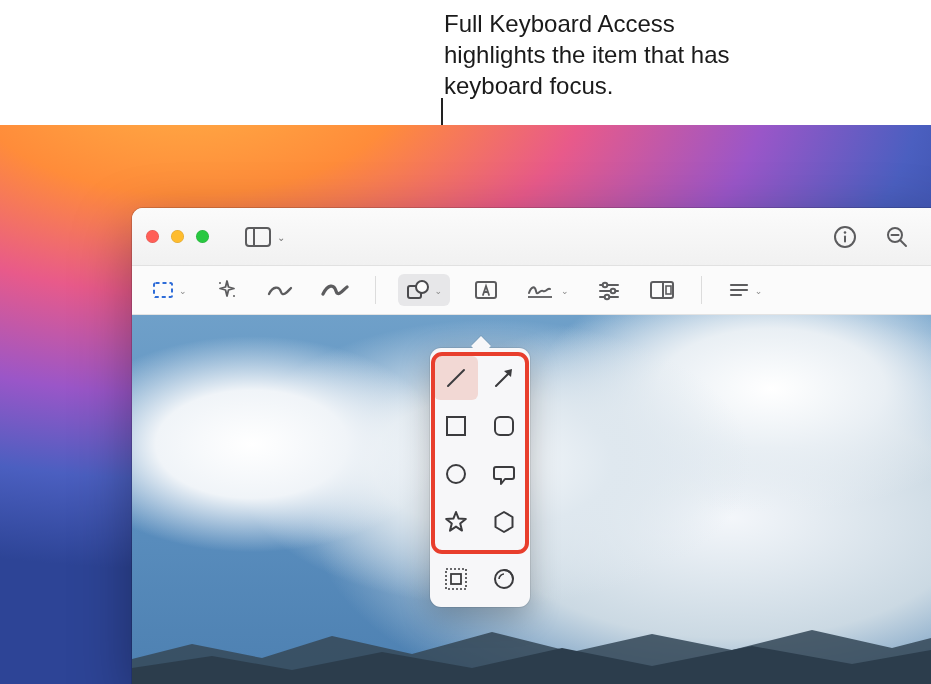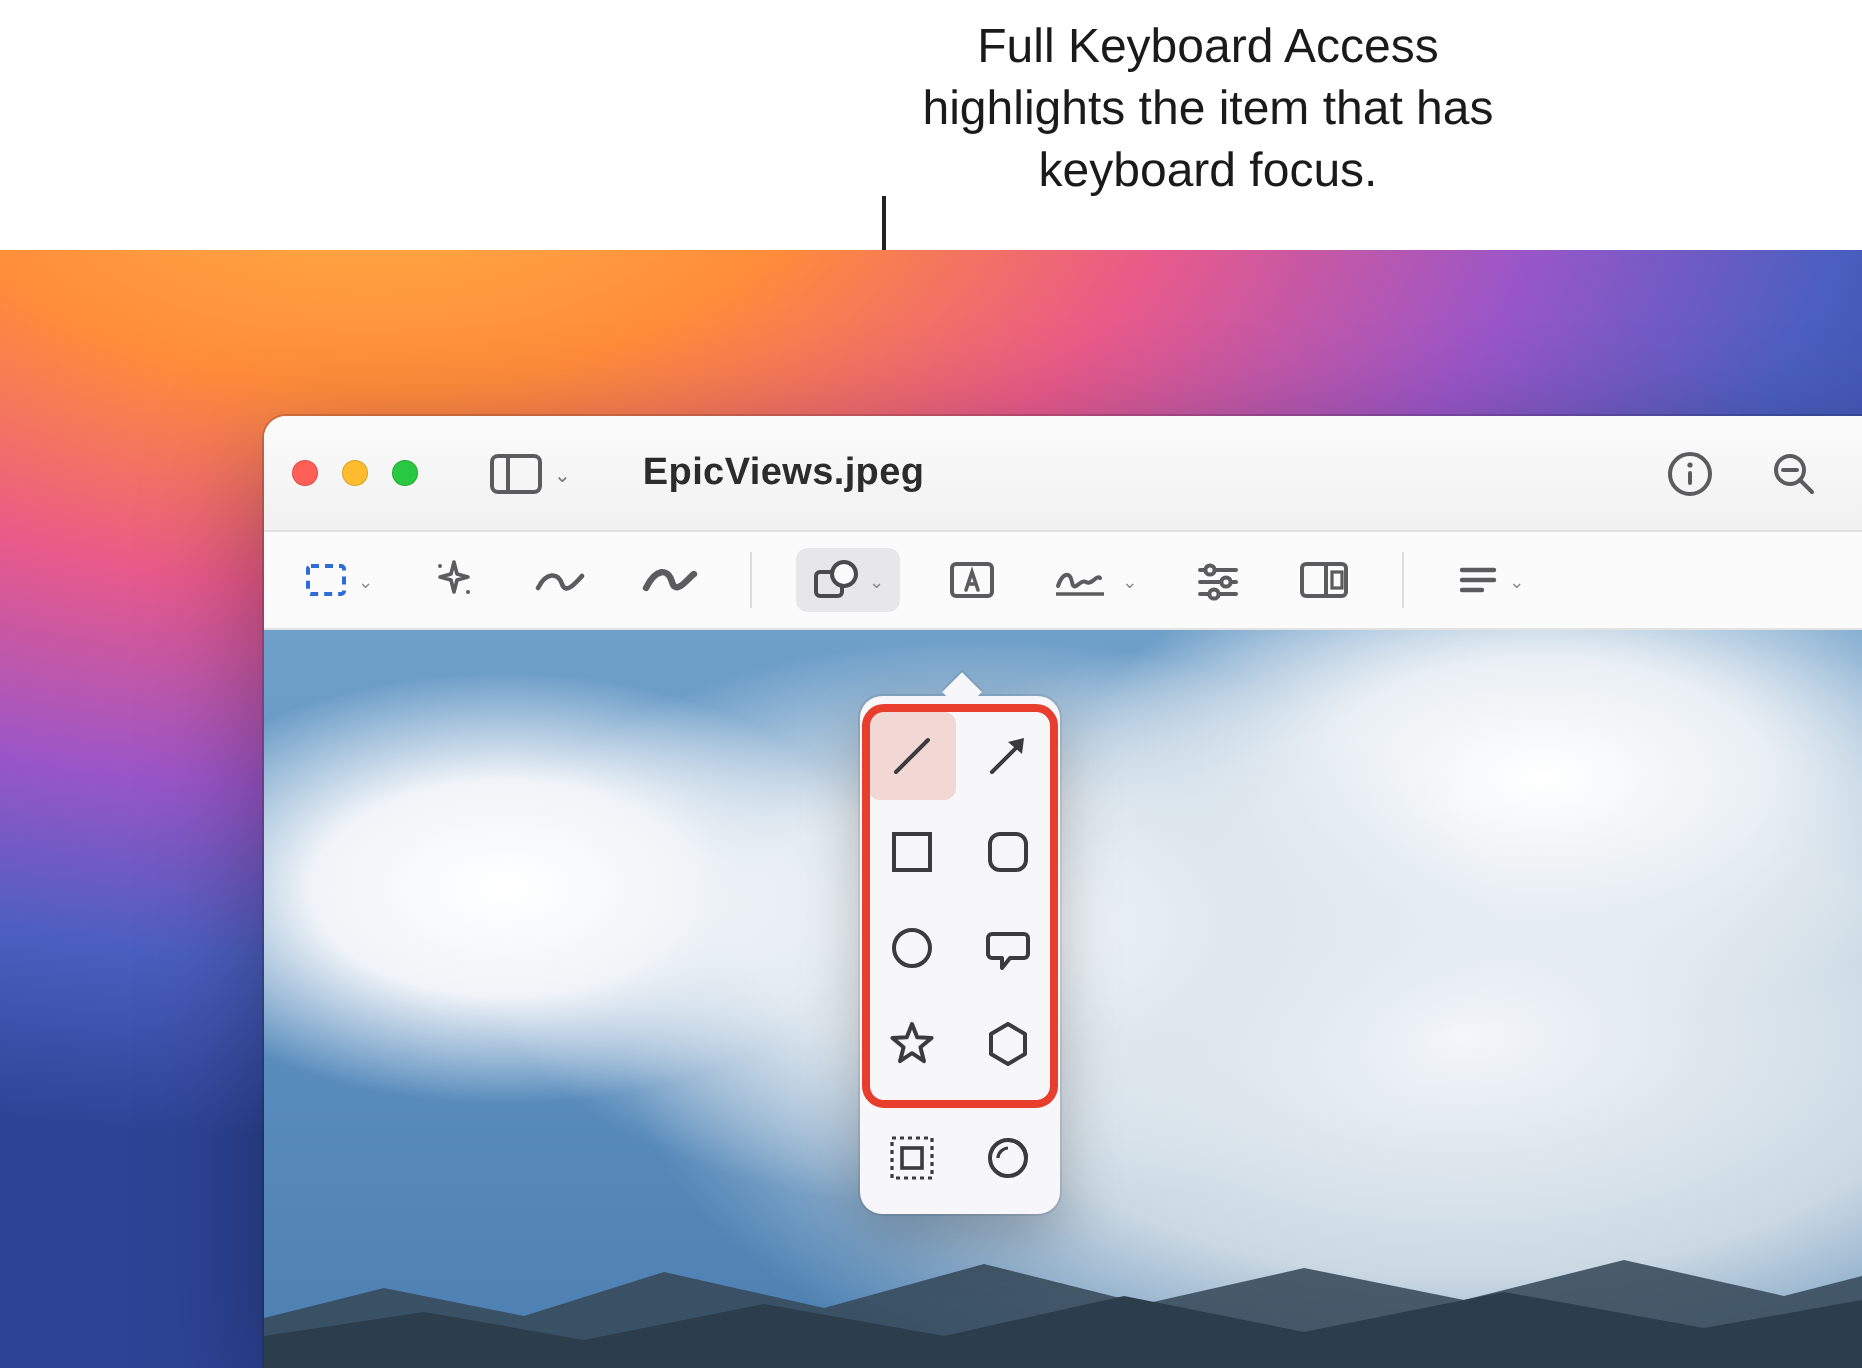--- a/index.html
+++ b/index.html
@@ -13,21 +13,20 @@
     position: relative;
   }
   .callout {
     position: absolute;
     left: 444px;
     top: 8px;
     width: 320px;
     font-size: 24px;
     line-height: 1.3;
     color: #1a1a1a;
-    text-align: center;
   }
   .callout-line {
     position: absolute;
     left: 441px;
     top: 98px;
     width: 2px;
     height: 246px;
     background: #222;
   }
   .desktop-bg {
@@ -200,21 +199,20 @@
     <div class="tl-dot green"></div>
 
     <div class="sidebar-toggle">
       <svg width="26" height="20" viewBox="0 0 26 20">
         <rect x="1" y="1" width="24" height="18" rx="3" fill="none" stroke="#5c5c5e" stroke-width="2"></rect>
         <line x1="9" y1="1" x2="9" y2="19" stroke="#5c5c5e" stroke-width="2"></line>
       </svg>
       <span class="chev">⌄</span>
     </div>
 
-    <div class="title-text">EpicViews.jpeg</div>
 
     <div class="tb-spacer"></div>
 
     <div class="tb-icon">
       <svg width="24" height="24" viewBox="0 0 24 24">
         <circle cx="12" cy="12" r="10" fill="none" stroke="#5c5c5e" stroke-width="2"></circle>
         <circle cx="12" cy="7.5" r="1.3" fill="#5c5c5e"></circle>
         <rect x="11" y="10.5" width="2" height="7" rx="1" fill="#5c5c5e"></rect>
       </svg>
     </div>

